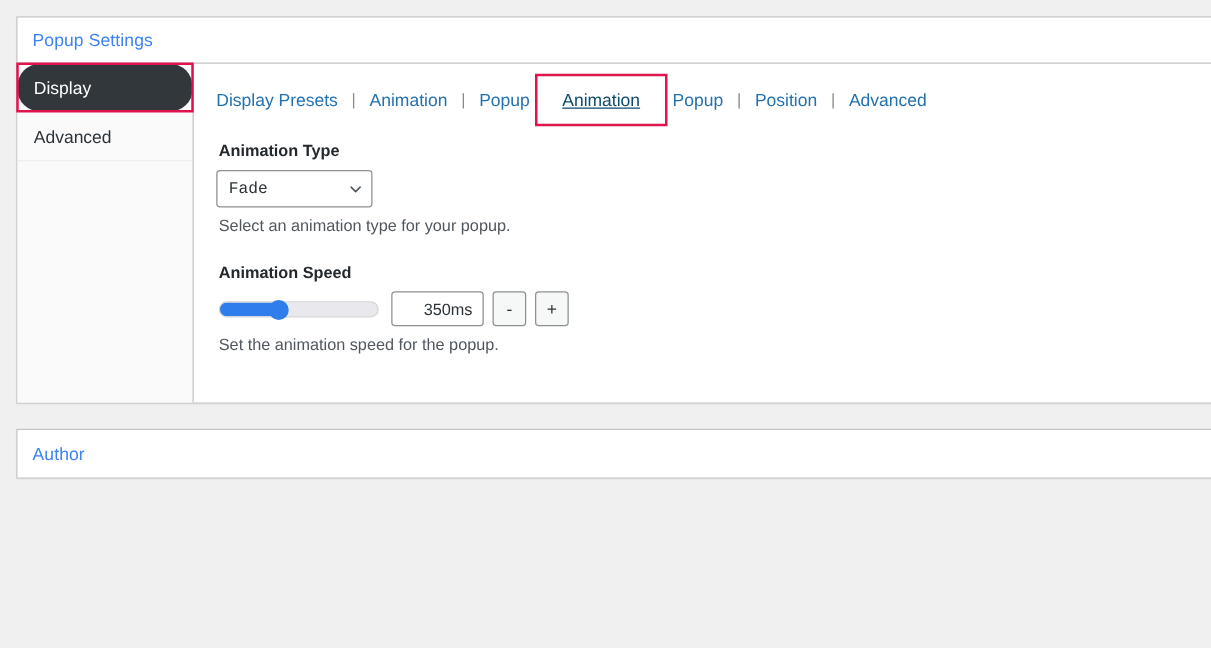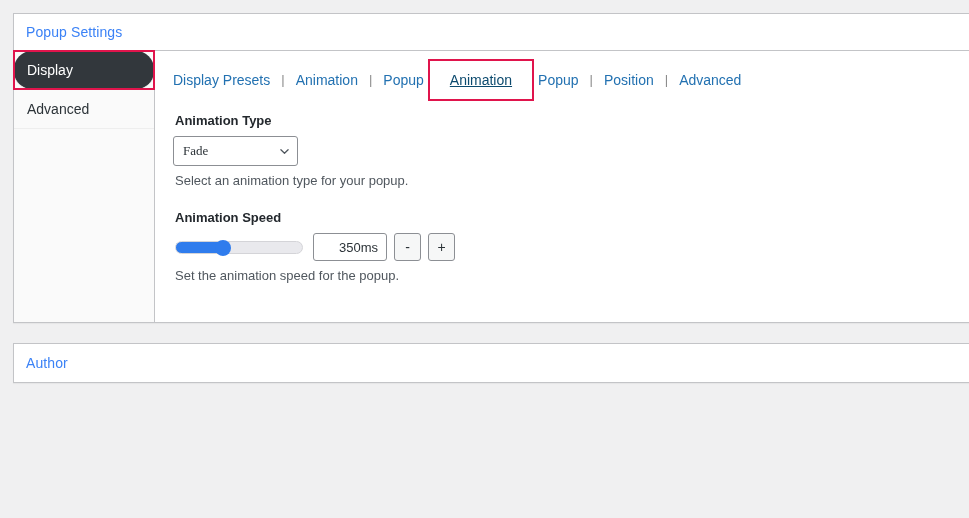--- a/index.html
+++ b/index.html
@@ -145,21 +145,21 @@
     position: relative;
     display: inline-block;
     width: 125px;
   }
   select.field-select {
     -webkit-appearance: none;
     appearance: none;
     width: 125px;
     height: 30px;
     padding: 0 26px 0 9px;
-    font-family: Liberation Serif, serif;
+    font-family: Liberation Mono, monospace;
     font-size: 13px;
     color: #2c3338;
     background: #ffffff;
     border: 1px solid #8c8f94;
     border-radius: 3px;
     box-shadow: 0 0 0 transparent;
     box-sizing: border-box;
     line-height: 28px;
     cursor: pointer;
   }

